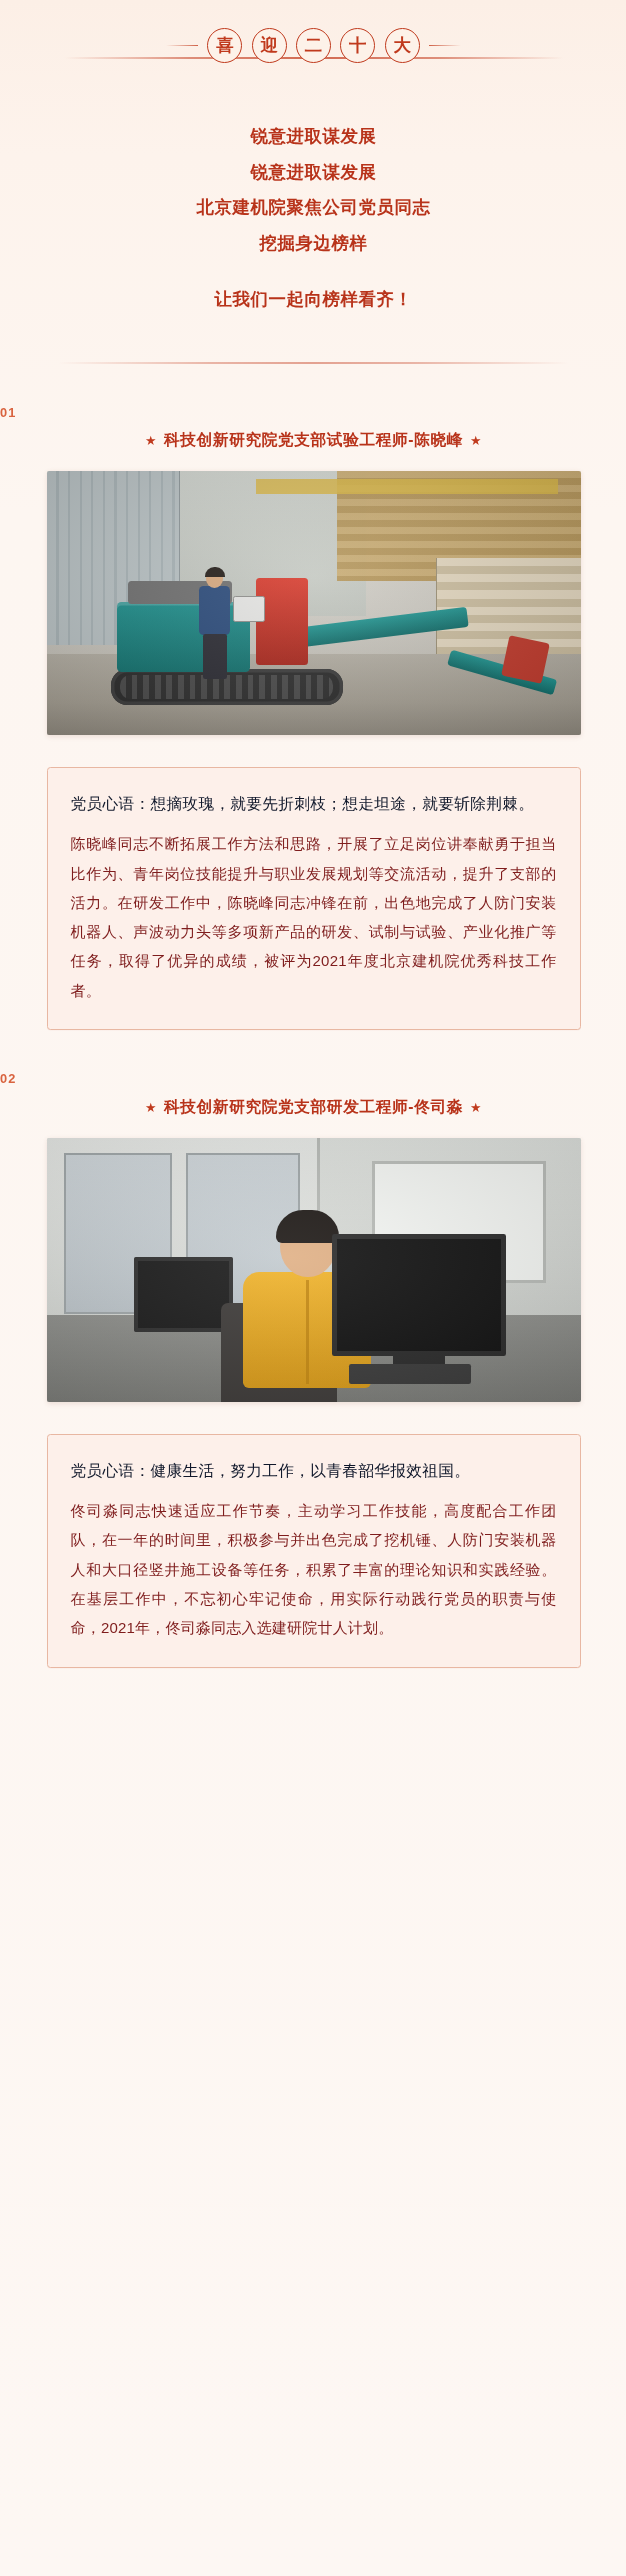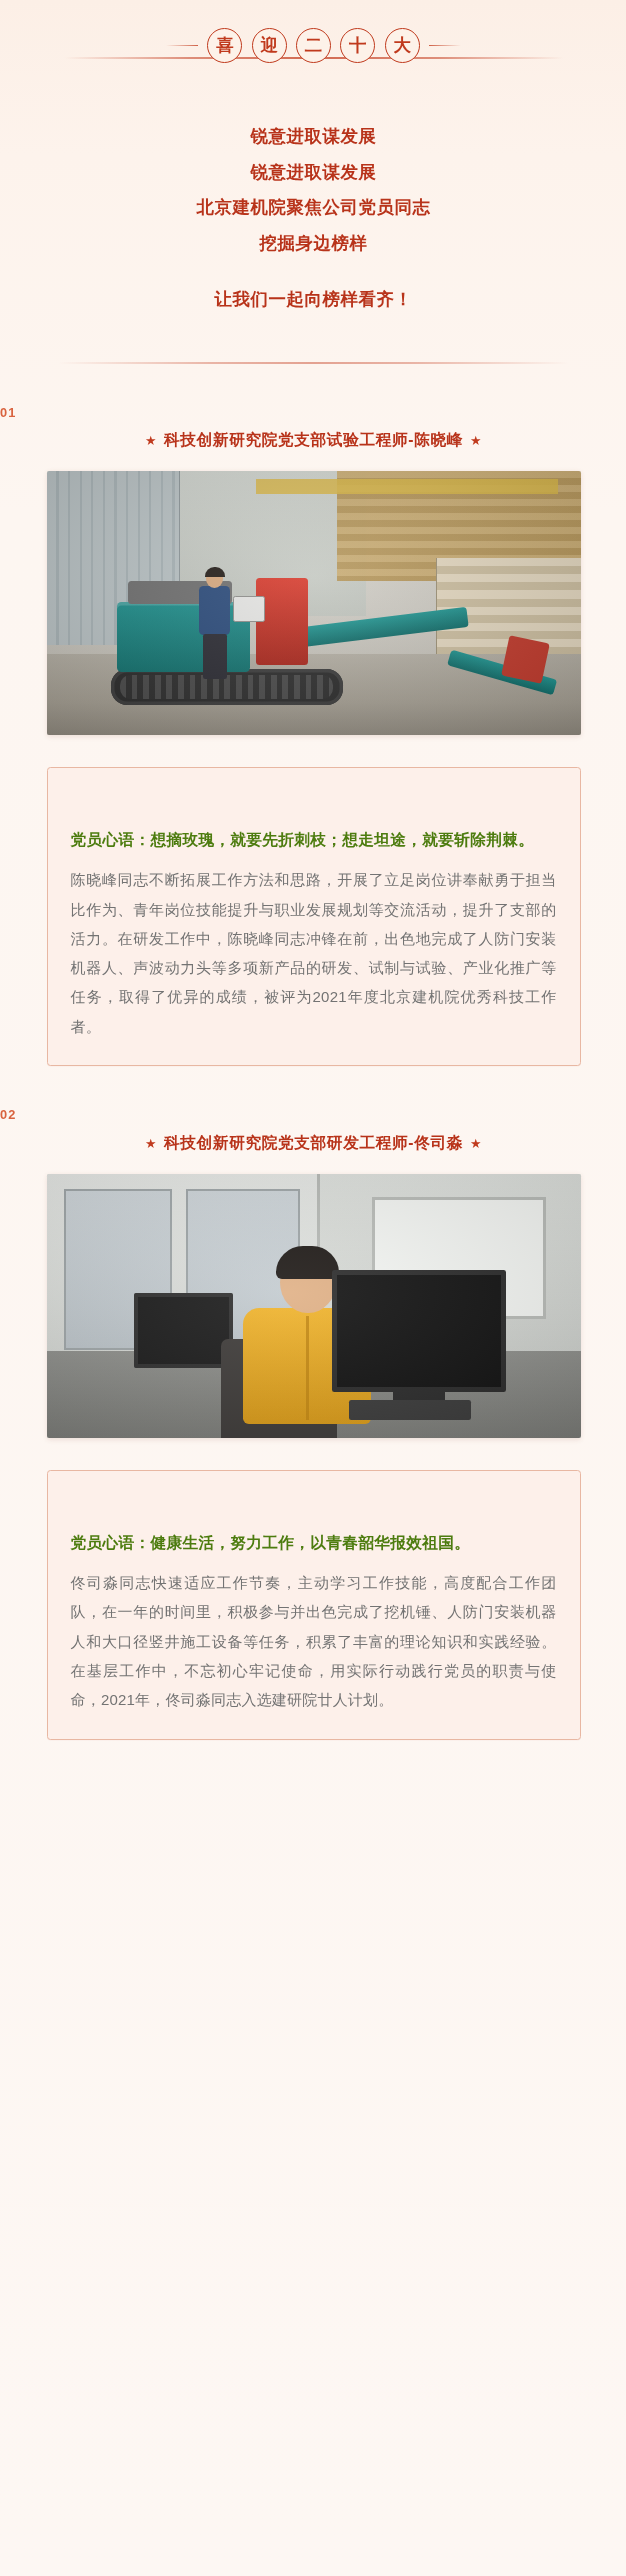--- a/index.html
+++ b/index.html
@@ -276,30 +276,29 @@
   .card {
     margin: 32.5px auto 0;
     width: 534px;
     background: #fdf0ea;
     border: 1.2px solid #e8b7a2;
     border-radius: 3.5px;
     padding: 21px 23px 24.4px;
     box-shadow: 0 0.6px 0 rgba(184,51,26,.06);
   }
   .card-lead {
-    color: #4d7c0f;
+    color: #0f172a;
     font-size: 15.7px;
-    font-weight: bold;
+    font-weight: normal;
     line-height: 1.95;
     letter-spacing: 0.3px;
-    margin-top: 36px;
   }
   .card-body {
     margin-top: 9.3px;
-    color: #737373;
+    color: #7f1d1d;
     font-size: 15px;
     line-height: 1.95;
     text-align: justify;
     letter-spacing: 0.2px;
   }
 </style>
 </head>
 <body>
 
 <div class="page">

